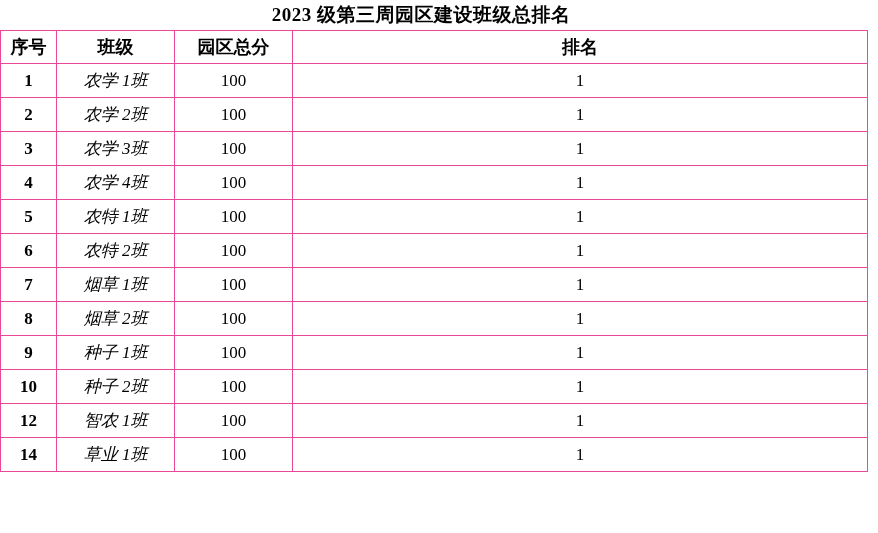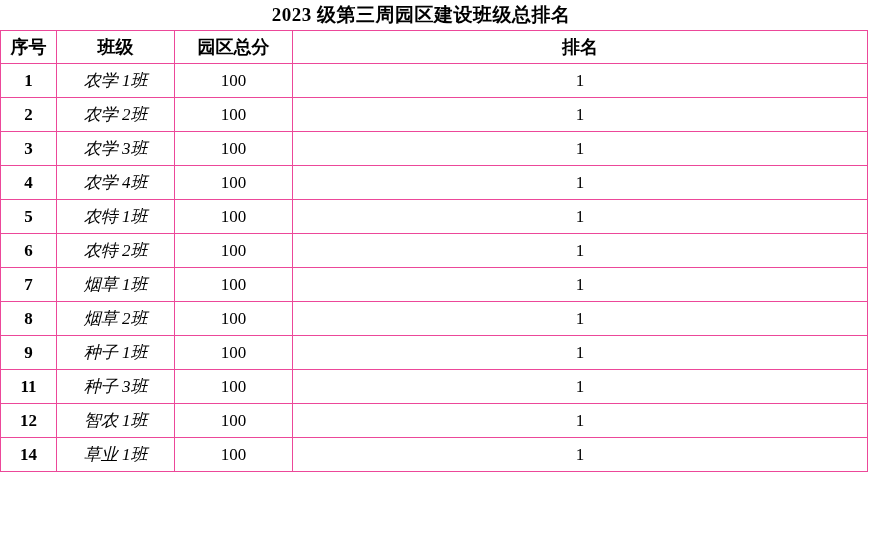--- a/index.html
+++ b/index.html
@@ -139,22 +139,22 @@
         <td class="cell-score">100</td>
         <td class="cell-rank">1</td>
       </tr>
       <tr>
         <td class="cell-seq">9</td>
         <td class="cell-class">种子 1班</td>
         <td class="cell-score">100</td>
         <td class="cell-rank">1</td>
       </tr>
       <tr>
-        <td class="cell-seq">11</td>
-        <td class="cell-class">种子 3班</td>
+        <td class="cell-seq">10</td>
+        <td class="cell-class">种子 2班</td>
         <td class="cell-score">100</td>
         <td class="cell-rank">1</td>
       </tr>
       <tr>
         <td class="cell-seq">12</td>
         <td class="cell-class">智农 1班</td>
         <td class="cell-score">100</td>
         <td class="cell-rank">1</td>
       </tr>
       <tr>

